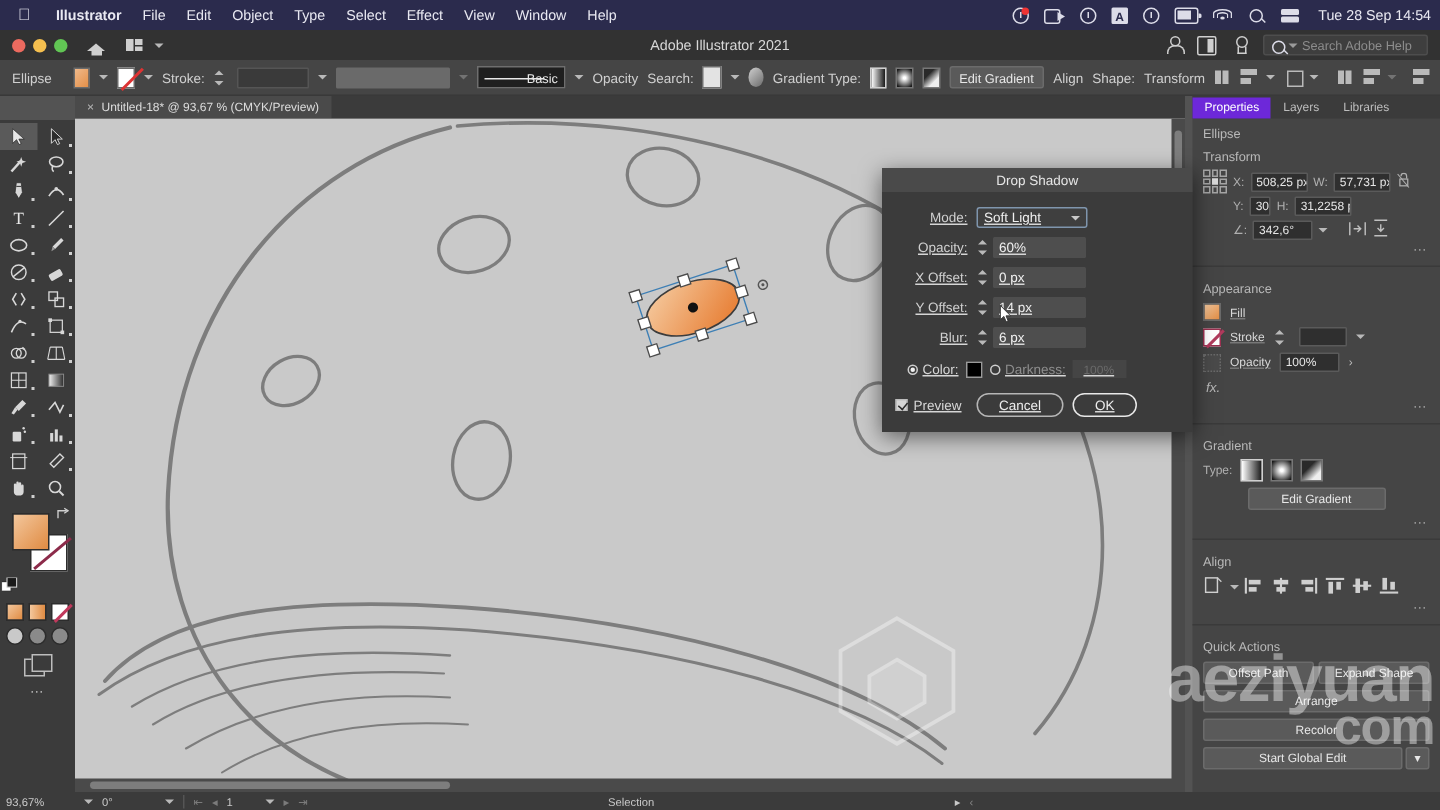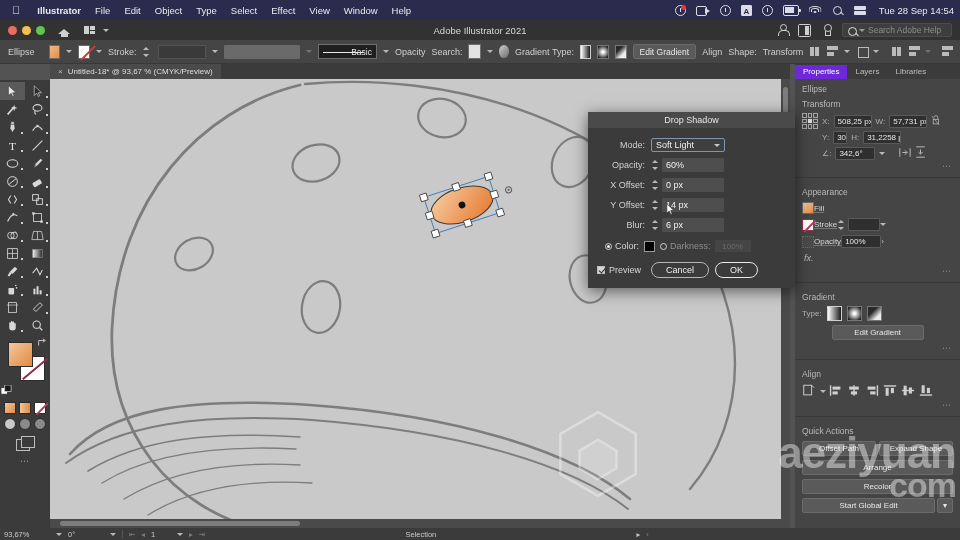--- a/index.html
+++ b/index.html
@@ -171,21 +171,21 @@
   .rsec-title { font-size:8.5px;color:#b9b9b9;padding:5px 7px 3px; }
   .rlabel { font-size:8px;color:#b0b0b0; }
   .rfield { background:#2f2f2f;border:1px solid #5a5a5a;border-radius:1px;height:13px;
     display:flex;align-items:center;padding:0 3px;font-size:8px;color:#e6e6e6;overflow:hidden;white-space:nowrap;}
   .rrow { display:flex;align-items:center;gap:4px;padding:1px 7px; }
   .rdiv { height:1px;background:#3a3a3a;margin:4px 0; }
   .rdots { text-align:right;color:#9a9a9a;font-size:9px;letter-spacing:1px;padding:0 8px 2px; }
   .refpt { width:16px;height:16px;display:grid;grid-template-columns:repeat(3,1fr);gap:1px; }
   .refpt i{background:none;border:1px solid #a5a5a5;}
   .refpt i.on{background:#d8d8d8;border-color:#d8d8d8;}
-  .appr-row { display:flex;align-items:center;padding:2px 7px; }
+  .appr-row { display:flex;align-items:center;gap:6px;padding:2px 7px; }
   .appr-sw { width:12px;height:12px;border:1px solid #6a6a6a; }
   .appr-sw.fill{background:linear-gradient(135deg,#f3c79d,#e08b42);}
   .appr-sw.stroke{background:#fff;position:relative;border-color:#9a2f4f;}
   .appr-sw.stroke::after{content:"";position:absolute;left:-1px;top:5px;width:16px;height:1.5px;background:#b03a5c;transform:rotate(-45deg);}
   .appr-sw.op{background:#4a4a4a;border-style:dotted;}
   .appr-lbl{font-size:8px;color:#d8d8d8;text-decoration:underline;text-decoration-color:#777;}
   .gtbtn{width:15px;height:15px;border:1px solid #777;}
   .gtbtn.sel{outline:1.5px solid #d0d0d0;outline-offset:-1px;}
   .wbtn { height:15px;background:#5a5a5a;border:1px solid #6b6b6b;border-radius:2px;
      display:flex;align-items:center;justify-content:center;font-size:8px;color:#e8e8e8;}
@@ -200,21 +200,21 @@
      letter-spacing:-1px; line-height:.85; text-align:right; }
   .wm-text .l2 { font-size:34px; }
   .wm-logo { right:150px; bottom:28px; width:84px;height:92px;opacity:.40; }
 
   
   .dialog { position:absolute;left:588px;top:112px;width:207px;background:#3b3b3b;
     box-shadow:0 3px 14px rgba(0,0,0,.55); }
   .dlg-title { height:16px;background:#4a4a4a;display:flex;align-items:center;justify-content:center;
     font-size:9px;color:#e6e6e6; }
   .dlg-body { padding:10px 9px 10px; }
-  .dlg-row { display:flex;align-items:center;margin-bottom:6px; }
+  .dlg-row { display:flex;align-items:center;margin-bottom:6px;text-decoration:underline; }
   .dlg-lbl { width:48px;text-align:right;font-size:9px;color:#d0d0d0;margin-right:6px; }
   .dlg-sel { width:74px;height:14px;background:#3f3f3f;border:1px solid #7f95ad;border-radius:2px;
     display:flex;align-items:center;padding:0 4px;font-size:9px;color:#f0f0f0;position:relative; }
   .dlg-sel .cv{position:absolute;right:4px;top:5px;border-left:3px solid transparent;border-right:3px solid transparent;border-top:3.5px solid #c8c8c8;}
   .stepper{width:7px;height:12px;margin-right:4px;position:relative;}
   .stepper::before{content:"";position:absolute;left:0.5px;top:1px;border-left:3px solid transparent;border-right:3px solid transparent;border-bottom:3px solid #b9b9b9;}
   .stepper::after{content:"";position:absolute;left:0.5px;bottom:1px;border-left:3px solid transparent;border-right:3px solid transparent;border-top:3px solid #b9b9b9;}
   .dlg-inp{width:62px;height:14px;background:#4e4e4e;border:none;border-radius:1px;
     display:flex;align-items:center;padding:0 4px;font-size:9px;color:#f0f0f0;}
   .radio{width:7px;height:7px;border-radius:50%;border:1.2px solid #cfcfcf;margin-right:3px;position:relative;display:inline-block;}

